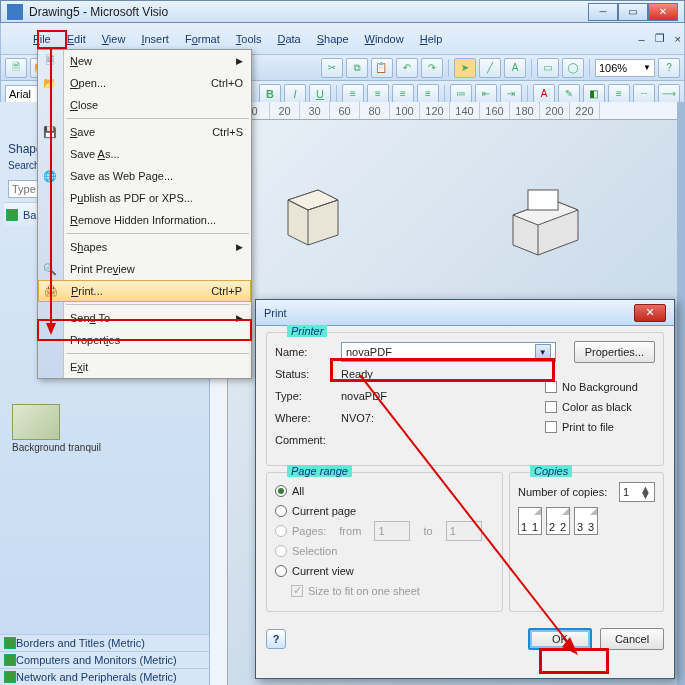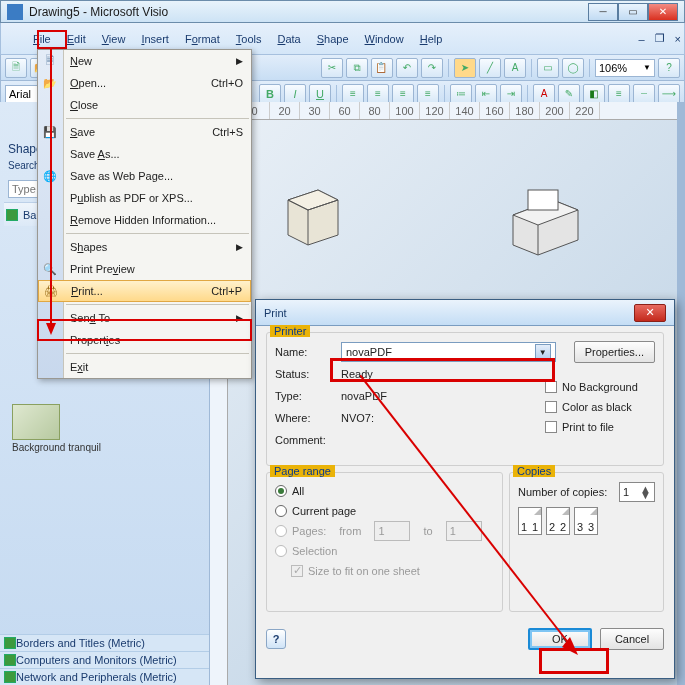--- a/index.html
+++ b/index.html
@@ -55,21 +55,21 @@
   .ditem.hover .dicon { color:#8a5a00; }
   .red-box-print { position:absolute; left:37px; top:319px; width:215px; height:22px; border:2px solid #d90000; z-index:6; pointer-events:none; }
 
   
   .dlg { position:absolute; left:255px; top:299px; width:420px; height:380px; background:#f0f0f0; border:1px solid #3a5e82; box-shadow:3px 3px 10px rgba(0,0,0,0.4); z-index:10; }
   .dlg-title { height:26px; background:linear-gradient(#eaf3fc,#c4ddf5); display:flex; align-items:center; padding:0 8px; color:#183a6a; font-size:12px; border-bottom:1px solid #7a9cc0; }
   .dlg-title .spacer { flex:1; }
   .dlg-close { width:32px; height:18px; background:linear-gradient(#e76a60,#c3291c); color:#fff; display:flex; align-items:center; justify-content:center; font-size:11px; border:1px solid #8a2018; border-radius:2px; }
   .dlg-body { padding:6px 10px 10px 10px; color:#222; }
   .group { border:1px solid #cfcfcf; border-radius:3px; padding:8px 8px 8px 8px; margin-bottom:6px; position:relative; }
-  .group .legend { position:absolute; top:-8px; left:3px; background:#eab308; padding:0 4px; color:#0a3a8a; }
+  .group .legend { position:absolute; top:-8px; left:20px; background:#5eead4; padding:0 4px; color:#0a3a8a;font-style:italic; }
   .row { display:flex; align-items:center; height:22px; gap:6px; }
   .lbl { width:60px; color:#222; }
   .combo { flex:1; height:20px; background:#fff; border:1px solid #7a9cc0; display:flex; align-items:center; padding:0 4px; justify-content:space-between; }
   .combo .dd { width:16px; height:16px; background:linear-gradient(#e4edf9,#b7d0ee); border:1px solid #7a9cc0; display:flex; align-items:center; justify-content:center; font-size:8px; }
   .red-combo { position:absolute; border:3px solid #d90000; z-index:11; pointer-events:none; }
   .btn { height:22px; padding:0 10px; background:linear-gradient(#fdfdfd,#e3e3e3); border:1px solid #8a8a8a; border-radius:2px; color:#222; display:inline-flex; align-items:center; }
   .btn.ok { border:2px solid #1a8ad6; box-shadow:0 0 0 2px #7fc5f3 inset; }
   .chkrow { display:flex; align-items:center; gap:5px; height:20px; }
   .chk { width:12px; height:12px; border:1px solid #888; background:#fff; }
   .radio { width:12px; height:12px; border:1px solid #666; border-radius:50%; background:#fff; display:inline-flex; align-items:center; justify-content:center; }
@@ -371,20 +371,24 @@
           </div>
         <div class="chkrow dimmed"><div class="radio" style="border-color:#bbb;"></div><span>Pages:</span>&nbsp;<span>from</span>&nbsp;<div class="spin" style="background:#eee;border-color:#bbb;">
               <span>1</span>
             </div>&nbsp;<span>to</span>&nbsp;<div class="spin" style="background:#eee;border-color:#bbb;">
               <span>1</span>
             </div></div>
         <div class="chkrow dimmed">
             <div class="radio" style="border-color:#bbb;"></div>
             <span>Selection</span>
           </div>
+        <div class="chkrow">
+            <div class="radio"></div>
+            <span>Current view</span>
+          </div>
         <div class="chkrow dimmed" style="margin-left:16px;">
             <div class="chk" style="background:#eee;border-color:#bbb;position:relative;">
               <span style="position:absolute;left:1px;top:-2px;color:#aaa;">✓</span>
             </div>
             <span>Size to fit on one sheet</span>
           </div>
       </div>
       <div class="group" style="width:155px; height:140px;">
         <div class="legend">Copies</div>
         <div class="row" style="justify-content:space-between;">

